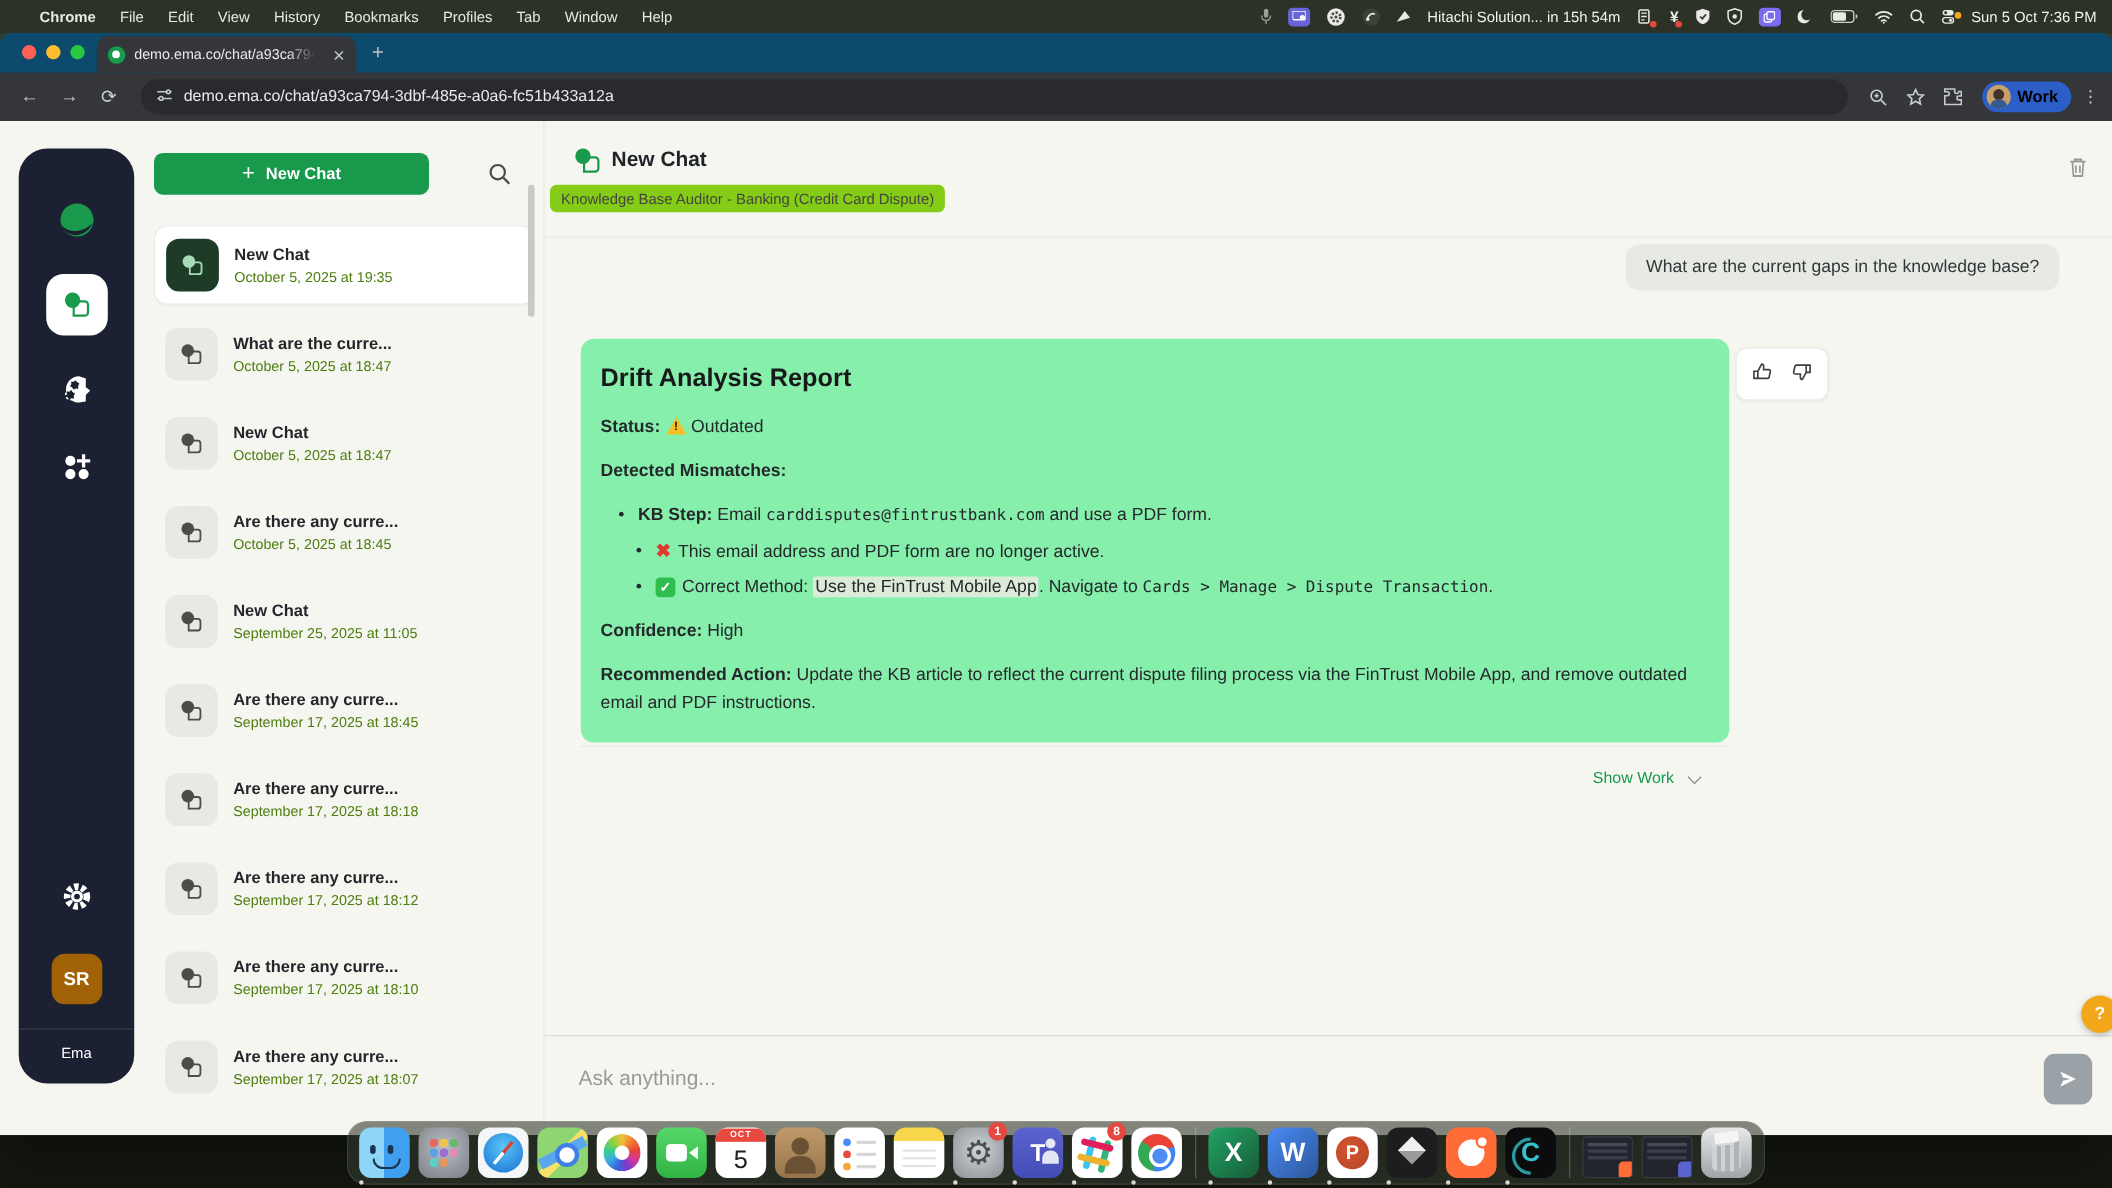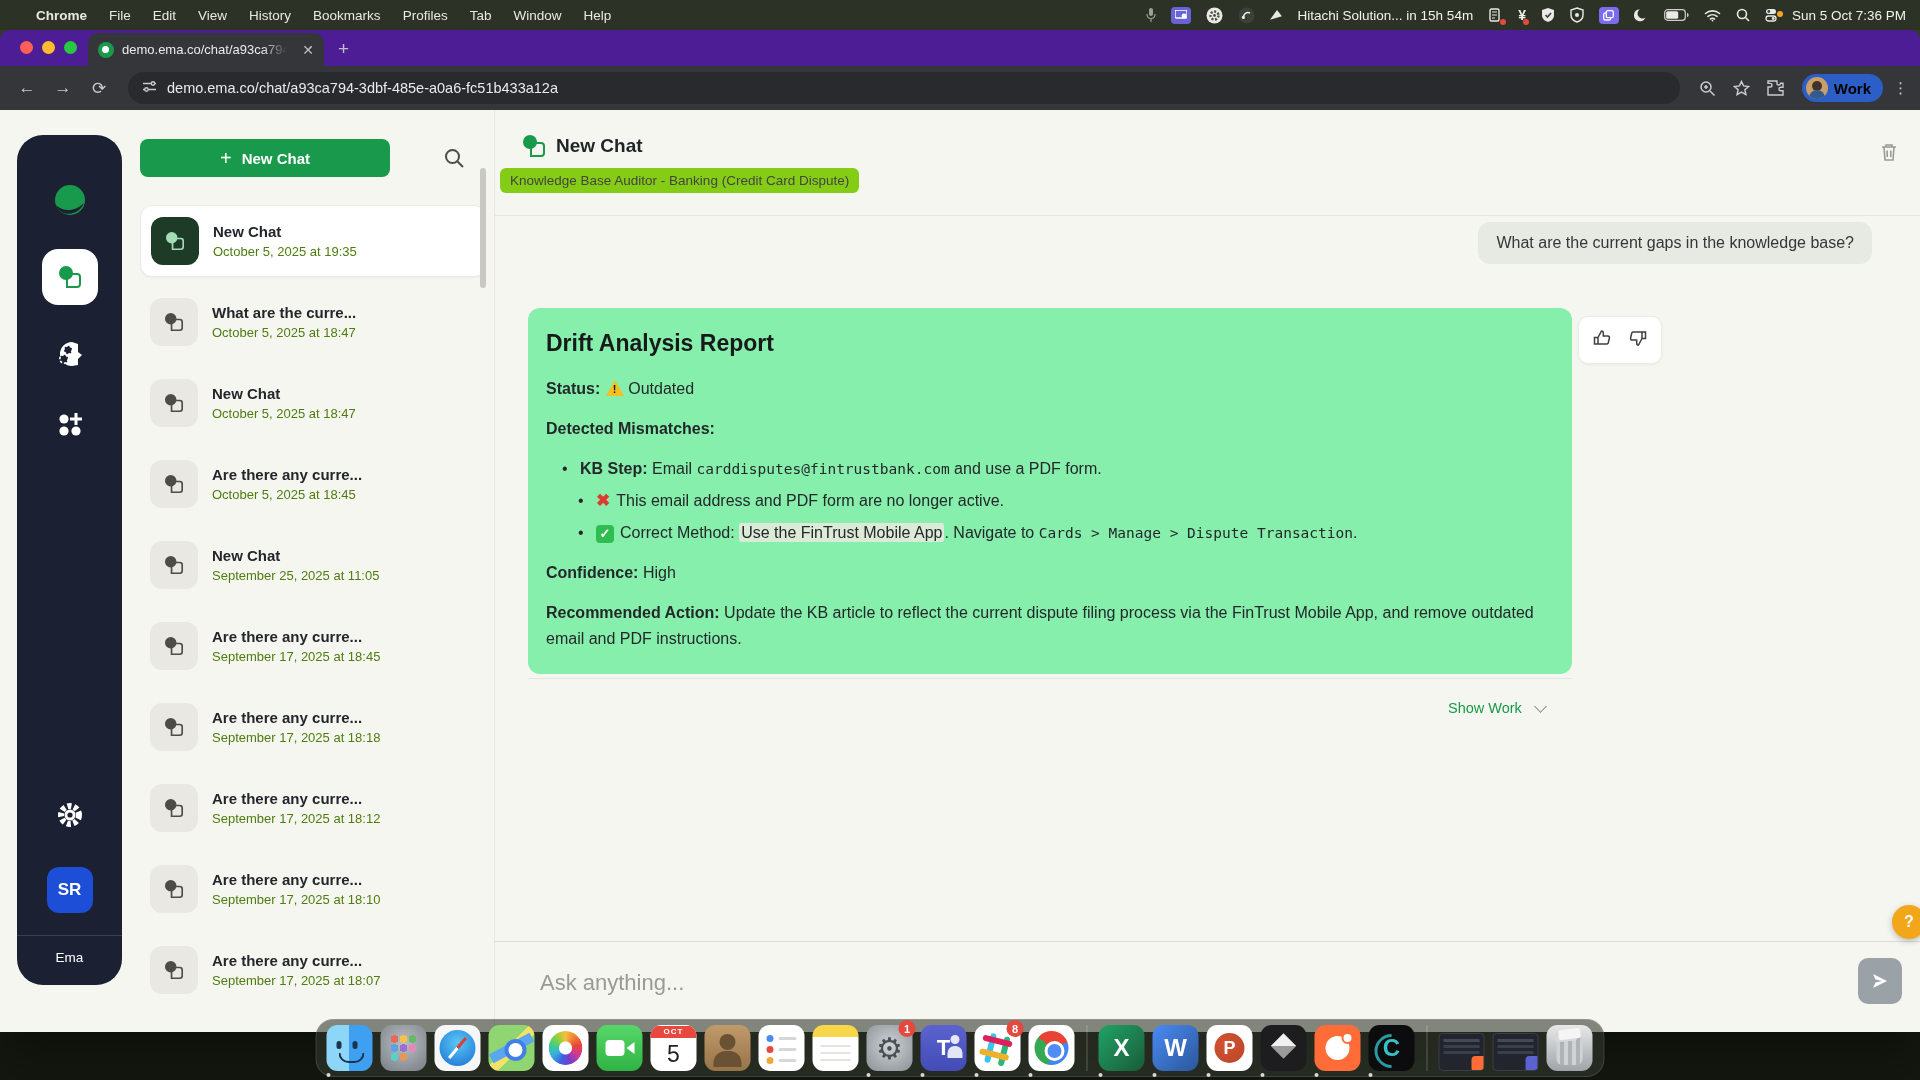--- a/index.html
+++ b/index.html
@@ -19,21 +19,21 @@
   .chip{width:20px;height:17px;border-radius:4px;display:inline-flex;align-items:center;justify-content:center;font-size:10px;}
   .chip.purple{background:#6864d8;color:#fff;}
   .chip.violet{background:#7a6cf0;color:#fff;}
   .reddot::after{content:"";position:absolute;right:-3px;bottom:-1px;width:6px;height:6px;border-radius:50%;background:#e5483f;}
   .orangedot::after{content:"";position:absolute;right:-6px;top:5px;width:6px;height:6px;border-radius:50%;background:#f5a623;}
   .mb-text{font-size:13.5px;white-space:nowrap;}
 
   
   .window{position:absolute;left:0;top:30px;width:1920px;height:1002px;border-radius:10px 10px 0 0;overflow:hidden;
     box-shadow:0 18px 50px rgba(0,0,0,.5);}
-  .tabstrip{height:36px;background:#4c1d95;display:flex;align-items:flex-end;position:relative;}
+  .tabstrip{height:36px;background:#0c4a6e;display:flex;align-items:flex-end;position:relative;}
   .lights{position:absolute;left:20px;top:11px;display:flex;gap:9px;}
   .light{width:13px;height:13px;border-radius:50%;}
   .light.red{background:#ff5f57;}.light.yellow{background:#febc2e;}.light.green{background:#28c840;}
   .tab{margin-left:88px;width:236px;height:33px;background:#35363a;border-radius:10px 10px 0 0;
     display:flex;align-items:center;gap:8px;padding:0 10px;color:#e8eaed;font-size:13px;}
   .tab-fav{width:16px;height:16px;border-radius:50%;background:#18994c;position:relative;flex:none;}
   .tab-fav::after{content:"";position:absolute;left:4px;top:4px;width:7px;height:7px;border-radius:50%;background:#fff;}
   .tab-title{white-space:nowrap;overflow:hidden;max-width:165px;-webkit-mask-image:linear-gradient(90deg,#000 85%,transparent);mask-image:linear-gradient(90deg,#000 85%,transparent);}
   .tab-close{margin-left:auto;color:#bdc1c6;font-size:14px;line-height:1;}
   .newtab-btn{color:#bdc1c6;font-size:19px;margin:0 0 6px 14px;}
@@ -54,21 +54,21 @@
   .page{position:relative;width:1920px;height:922px;background:#f6f6f1;}
 
   
   .rail{position:absolute;left:17px;top:25px;width:105px;height:850px;background:#1b2132;border-radius:26px;
     display:flex;flex-direction:column;align-items:center;}
   .rail-logo{margin-top:44px;width:44px;height:44px;}
   .rail-sel{margin-top:26px;width:56px;height:56px;background:#fff;border-radius:16px;display:flex;align-items:center;justify-content:center;}
   .rail-ico{margin-top:30px;width:40px;height:40px;display:flex;align-items:center;justify-content:center;color:#fff;}
   .rail-bottom{margin-top:auto;display:flex;flex-direction:column;align-items:center;width:100%;}
   .rail-gear{width:40px;height:40px;display:flex;align-items:center;justify-content:center;color:#fff;}
-  .rail-avatar{margin-top:32px;width:46px;height:46px;border-radius:12px;background:#1d4ed8;color:#fff;
+  .rail-avatar{margin-top:32px;width:46px;height:46px;border-radius:12px;background:#a16207;color:#fff;
     display:flex;align-items:center;justify-content:center;font-weight:bold;font-size:17px;}
   .rail-div{margin-top:22px;width:100%;height:1px;background:rgba(255,255,255,.14);}
   .rail-brand{margin:14px 0 20px;color:#fff;font-size:13.5px;}
 
   
   .bgl{position:relative;width:24px;height:24px;display:inline-block;}
   .bgl::before{content:"";position:absolute;left:1px;top:1px;width:14px;height:14px;border-radius:50%;background:currentColor;}
   .bgl::after{content:"";position:absolute;right:1px;bottom:1px;width:11px;height:11px;border:2.2px solid currentColor;border-radius:4px 4px 4px 0;}
   .bgl.small{transform:scale(.82);}
 
@@ -119,21 +119,21 @@
   .ic-check{display:inline-flex;width:18px;height:18px;background:#2ebd4e;border-radius:4px;color:#fff;font-size:13px;
     align-items:center;justify-content:center;margin:0 6px -3px 0;font-weight:bold;}
   .thumbs-card{position:absolute;left:1578px;top:206px;width:84px;height:48px;background:#fff;border:1px solid #ecebe7;
     border-radius:10px;display:flex;align-items:center;justify-content:center;gap:18px;color:#3c4043;box-shadow:0 1px 3px rgba(0,0,0,.05);}
   .showwork-div{position:absolute;left:528px;top:568px;width:1044px;height:1px;background:#e7e6e1;}
   .showwork{position:absolute;left:1448px;top:590px;display:flex;align-items:center;gap:14px;color:#18994c;font-size:14.5px;}
   .chev{width:9px;height:9px;border-right:1.8px solid #8a8a85;border-bottom:1.8px solid #8a8a85;transform:rotate(45deg);margin-top:-4px;}
 
   
   .input-div{position:absolute;left:495px;top:831px;width:1425px;height:1px;background:#dddcd7;}
-  .ask-input{position:absolute;left:526px;top:860px;width:1200px;font-size:22px;color:#9a9a94;background:transparent;border:none;outline:none;font-family:"Liberation Sans",sans-serif;margin-left:14px;}
+  .ask-input{position:absolute;left:526px;top:860px;width:1200px;font-size:19px;color:#9a9a94;background:transparent;border:none;outline:none;font-family:"Liberation Sans",sans-serif;}
   .ask-input::placeholder{color:#9a9a94;}
   .send-btn{position:absolute;left:1858px;top:848px;width:44px;height:46px;background:#9aa2a8;border-radius:10px;
     display:flex;align-items:center;justify-content:center;color:#fff;}
   .help-badge{position:absolute;left:1892px;top:795px;width:34px;height:34px;border-radius:50%;background:#f2a71b;
     color:#fff;font-weight:bold;font-size:16px;display:flex;align-items:center;justify-content:center;box-shadow:0 2px 6px rgba(0,0,0,.25);}
 
   
   .dock{position:absolute;left:50%;bottom:3px;transform:translateX(-50%);height:58px;background:rgba(52,58,46,.6);
     border:1px solid rgba(255,255,255,.12);border-radius:18px;display:flex;align-items:center;gap:7px;padding:0 10px;z-index:60;}
   .dock-item{position:relative;width:47px;display:flex;flex-direction:column;align-items:flex-start;}

